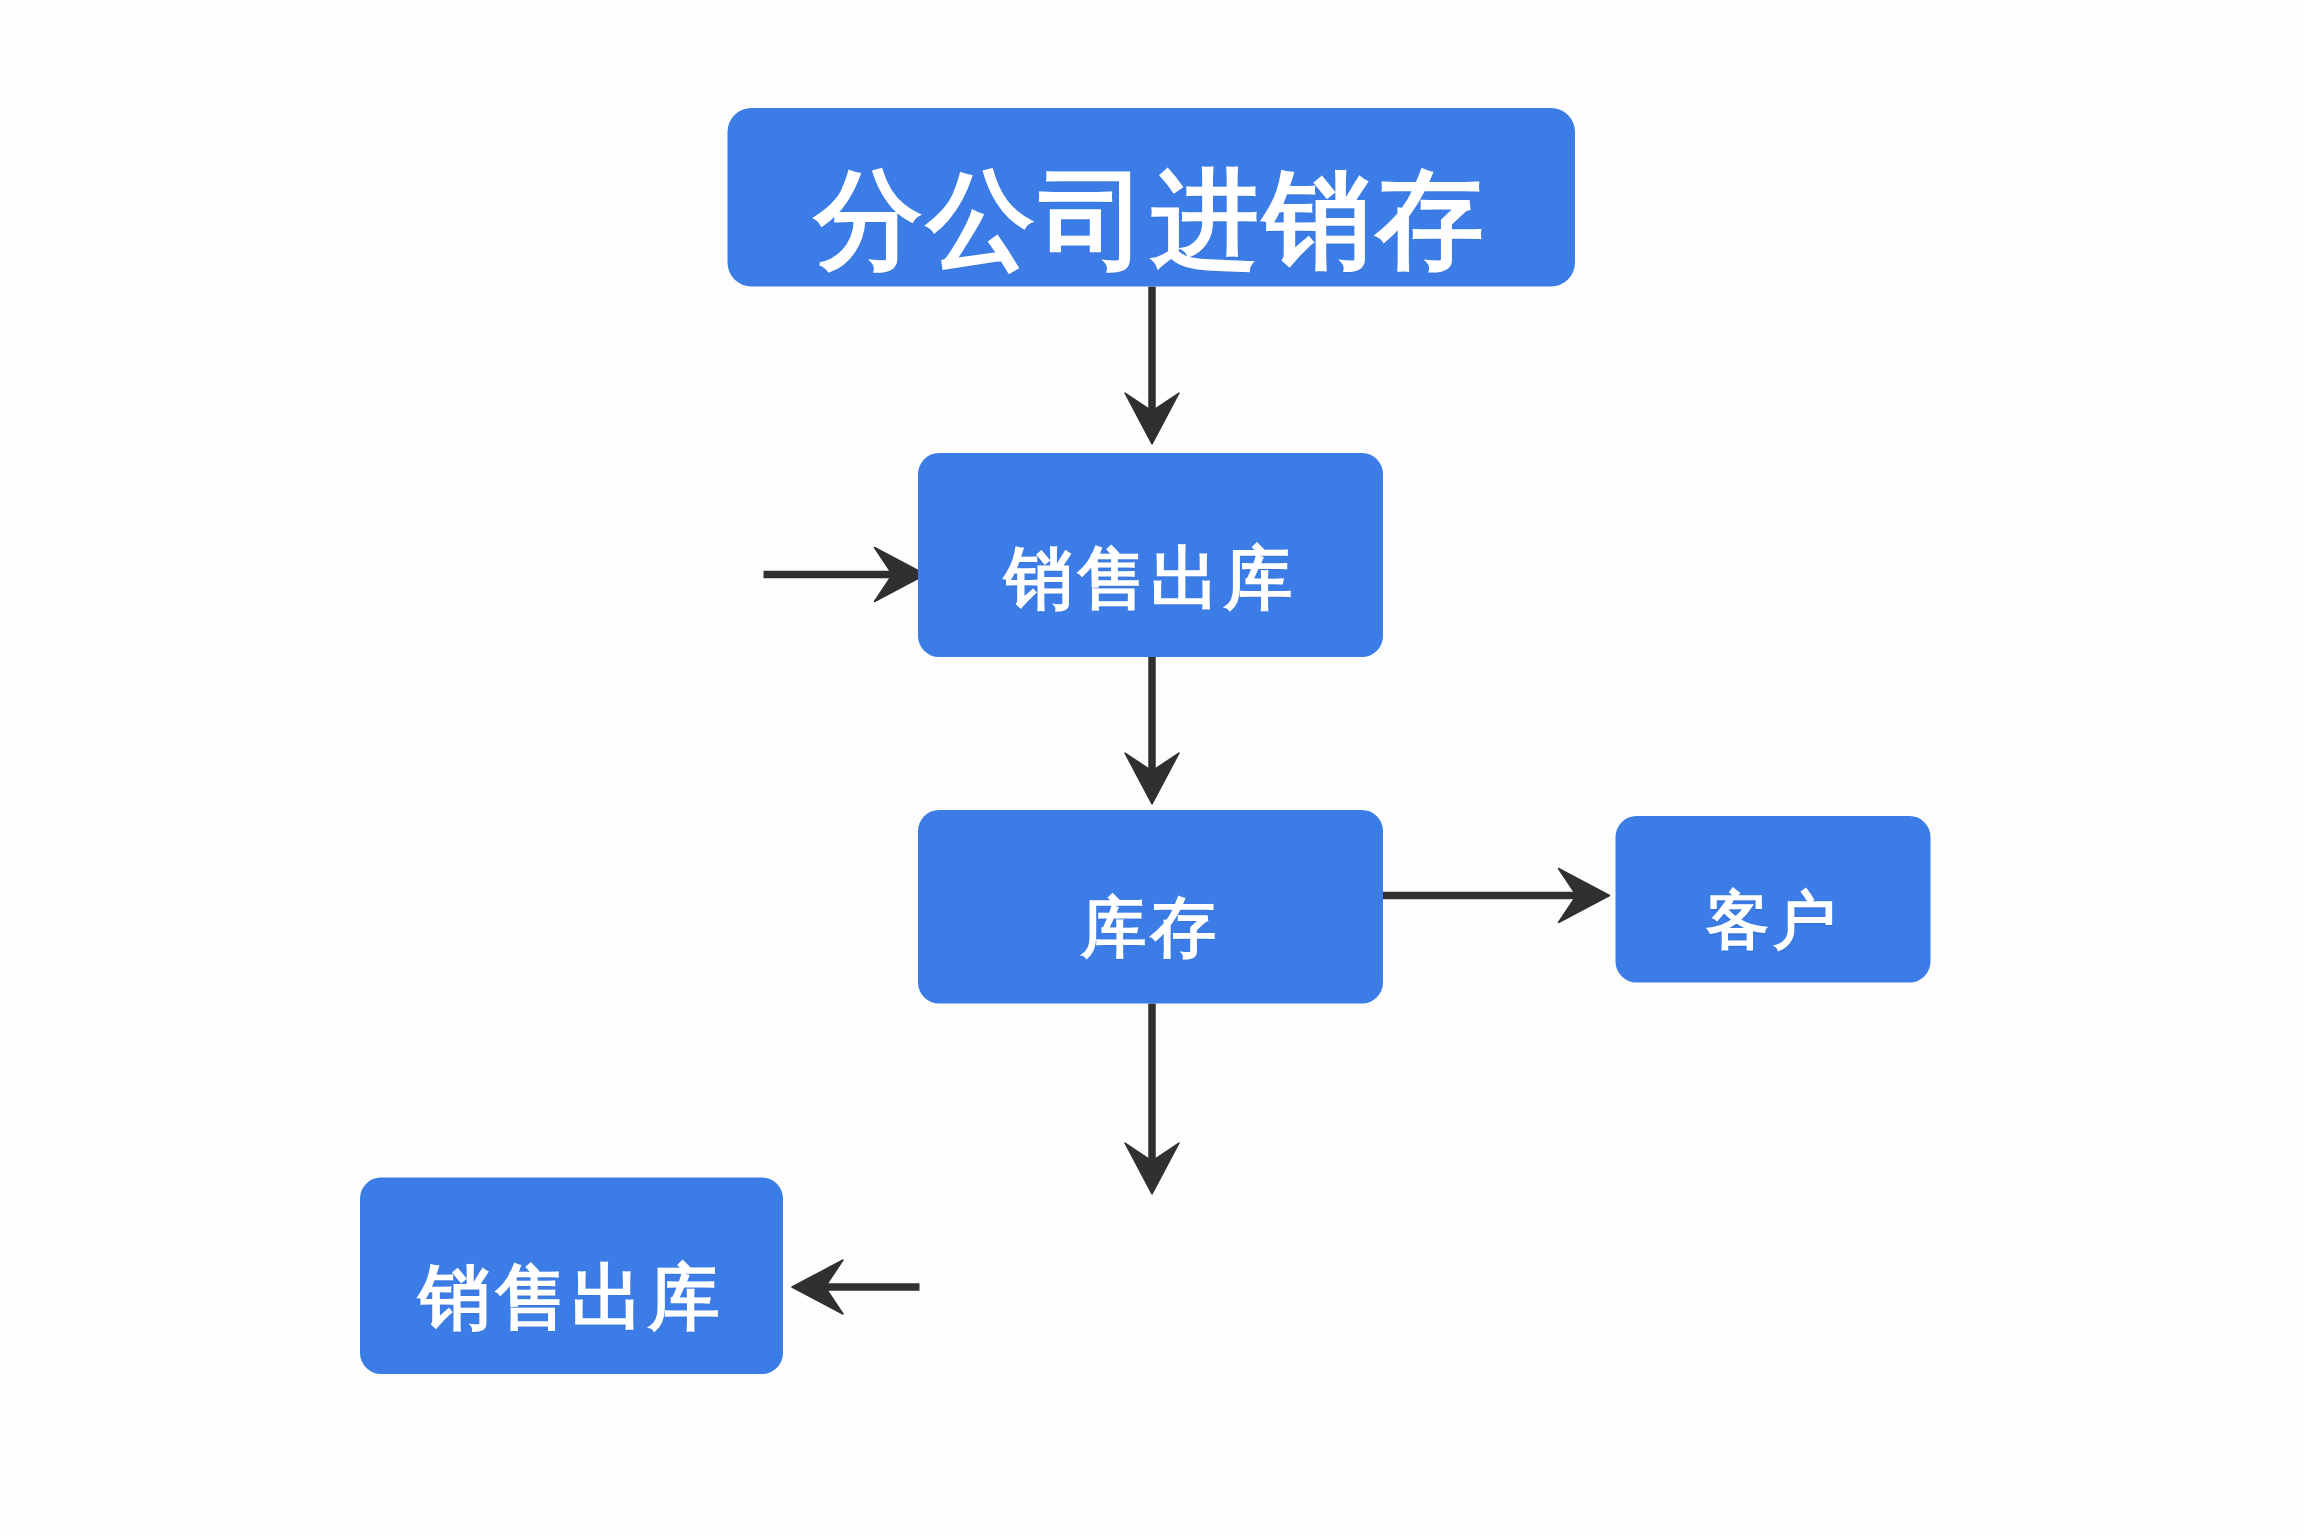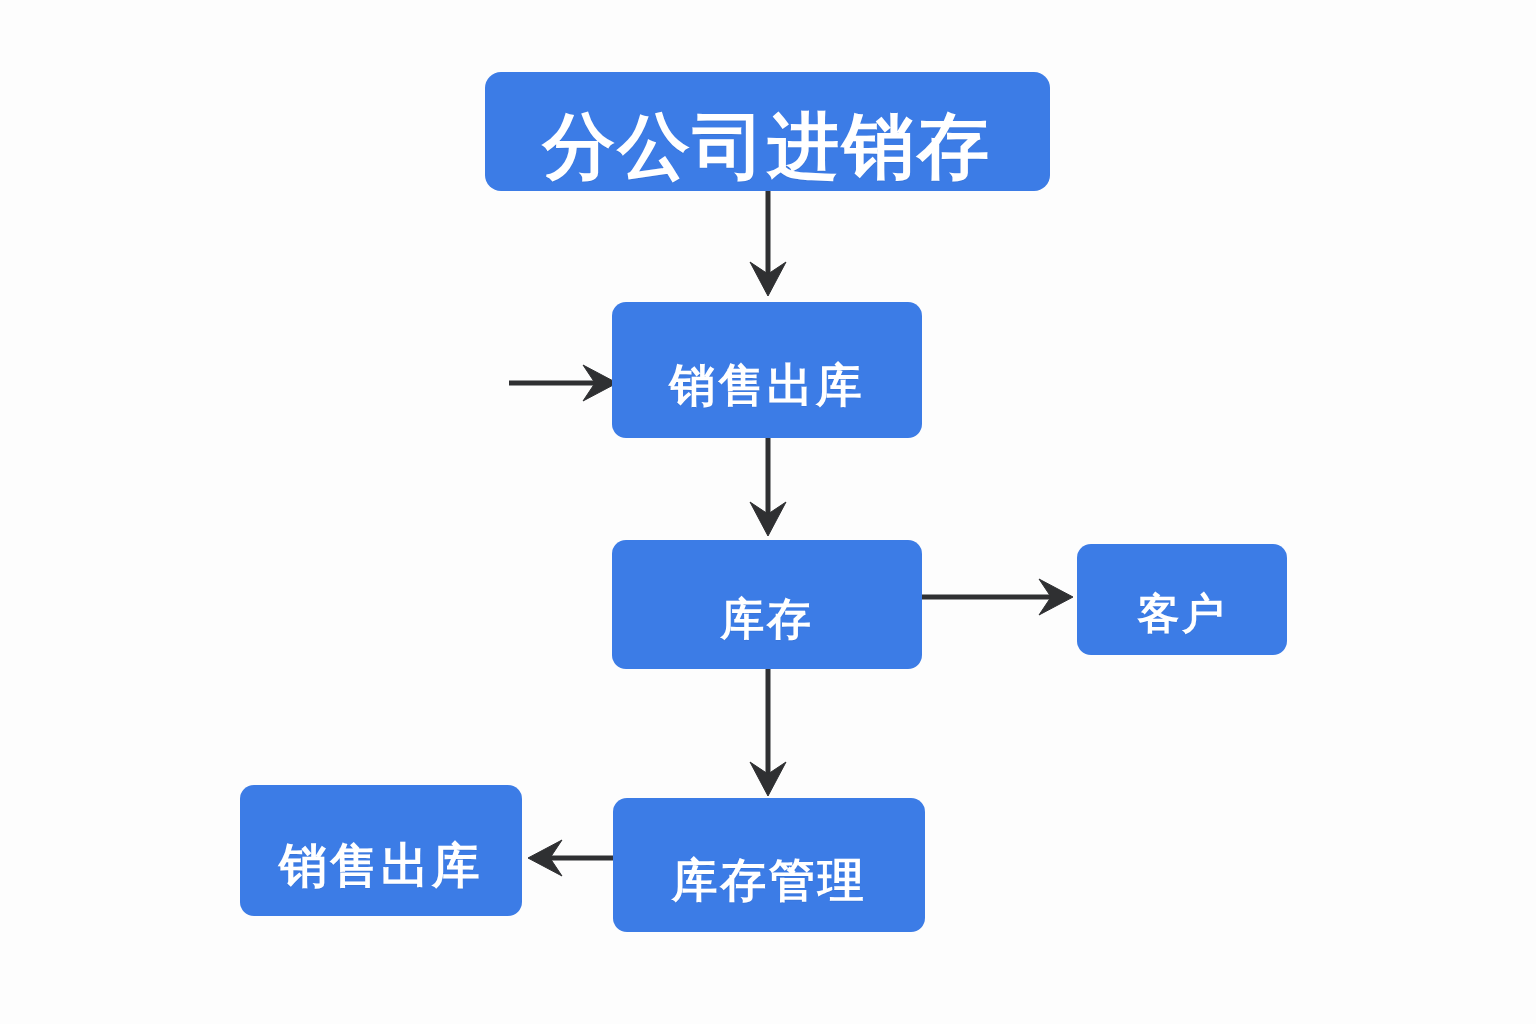--- a/index.html
+++ b/index.html
@@ -131,17 +131,14 @@
   </div>
 
   <div class="node" id="node-inventory" style="background: rgb(60, 124, 230);">
     <span class="node-label" style="color: rgb(255, 255, 255);">库存</span>
   </div>
 
   <div class="node" id="node-sales-out" style="background: rgb(60, 124, 230);">
     <span class="node-label" style="color: rgb(255, 255, 255);">销售出库</span>
   </div>
 
-  <div class="node" id="node-inv-mgmt" style="background: rgb(60, 124, 230);">
-    <span class="node-label" style="color: rgb(255, 255, 255);">库存管理</span>
-  </div>
 
 </div>
 
 </body></html>

